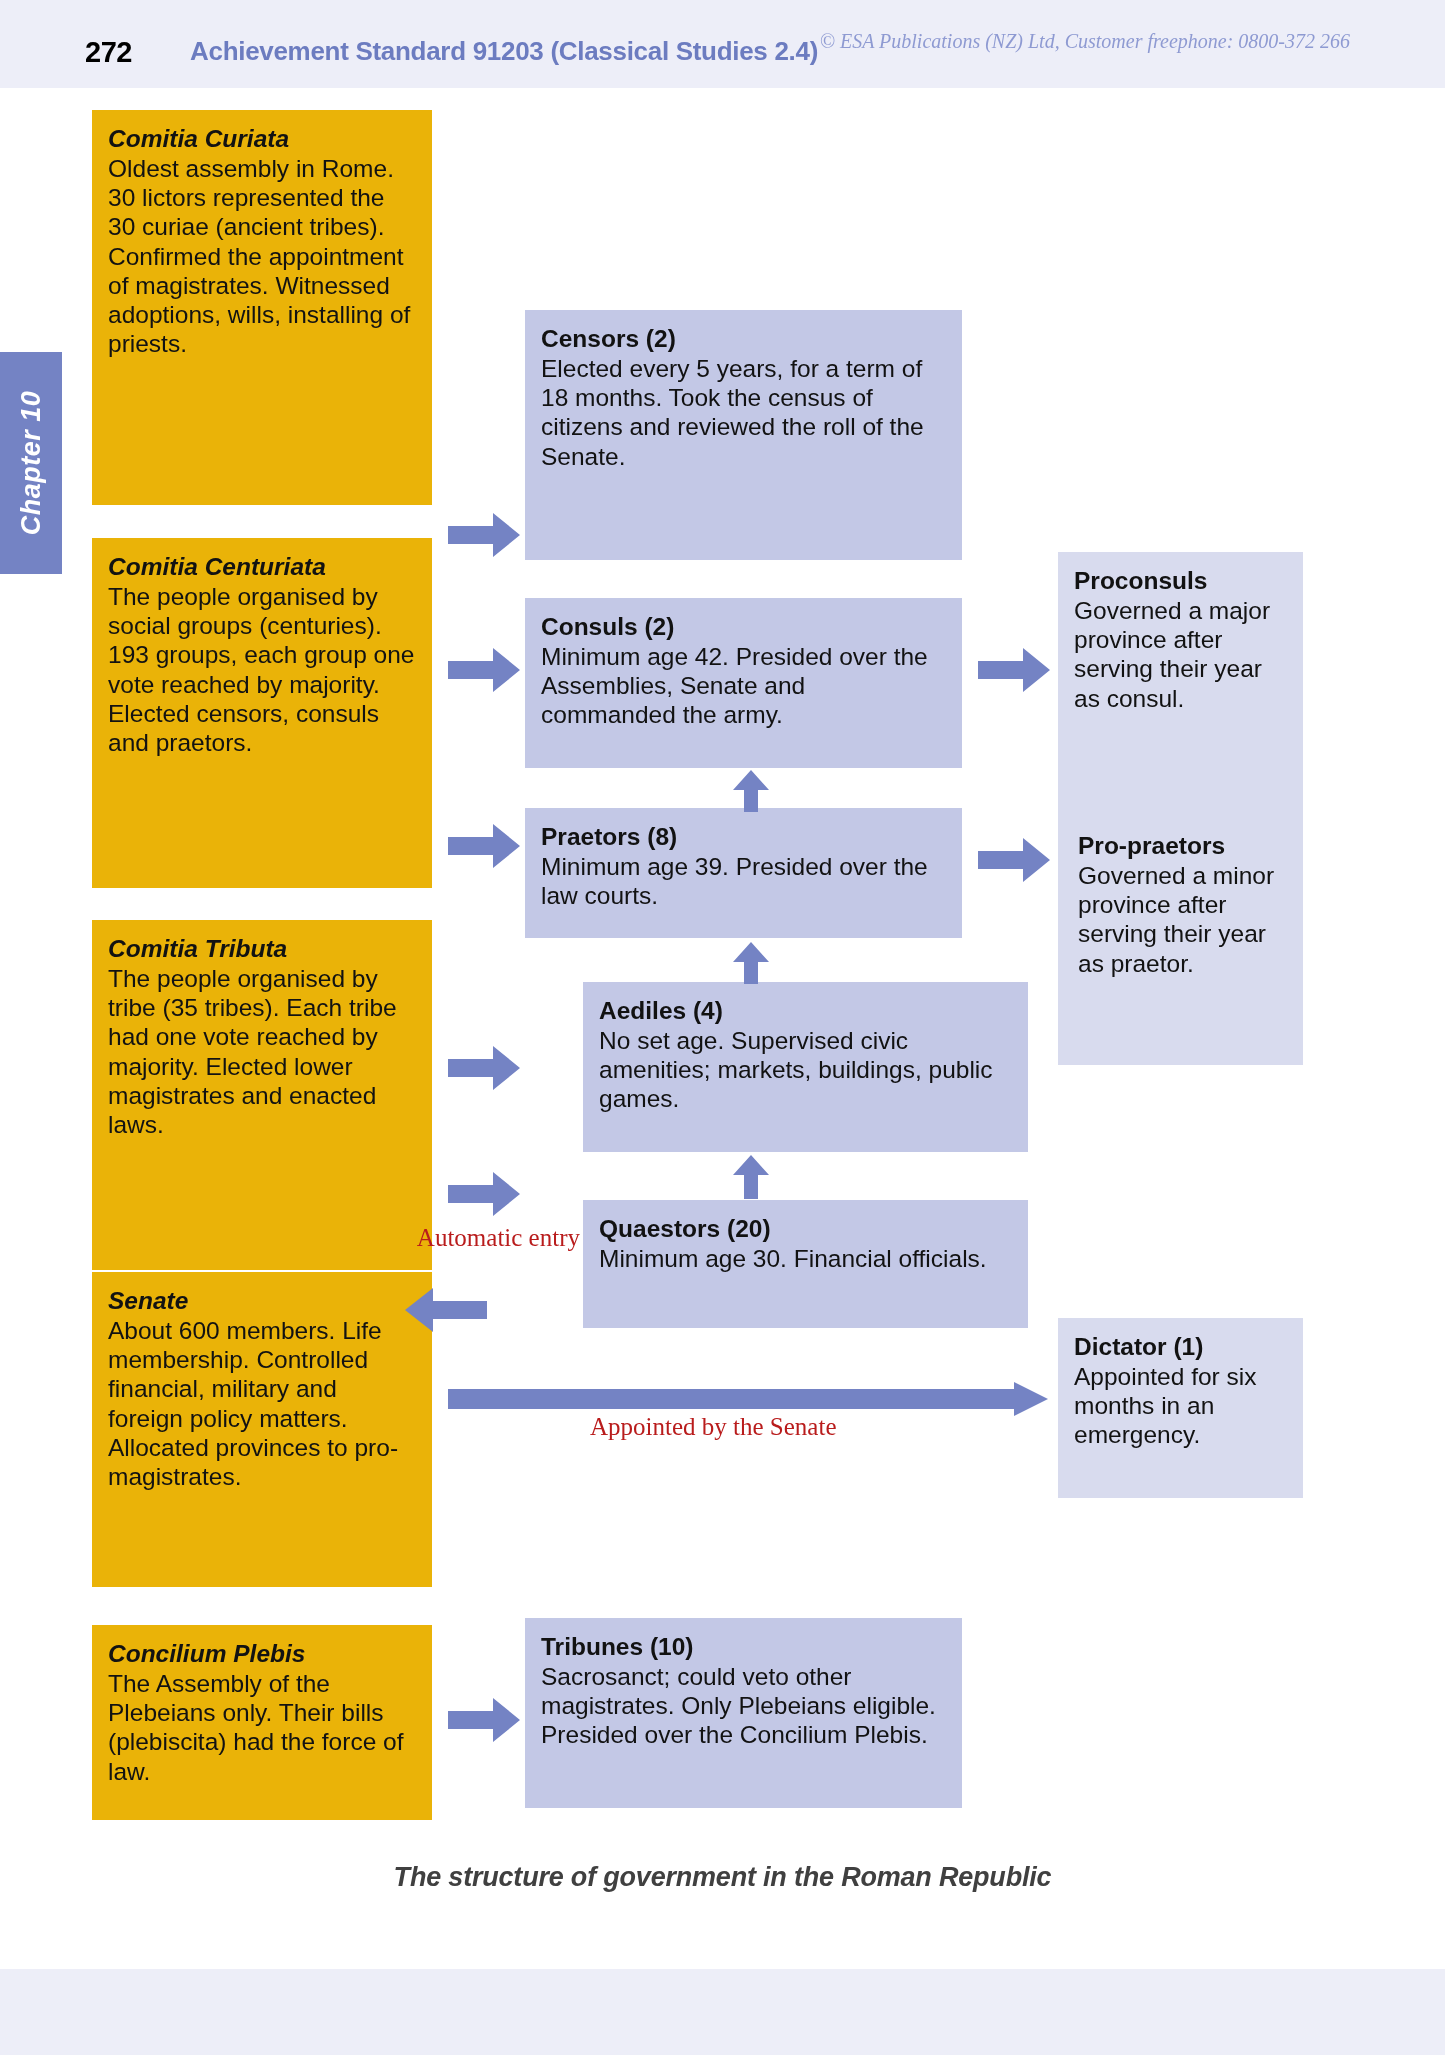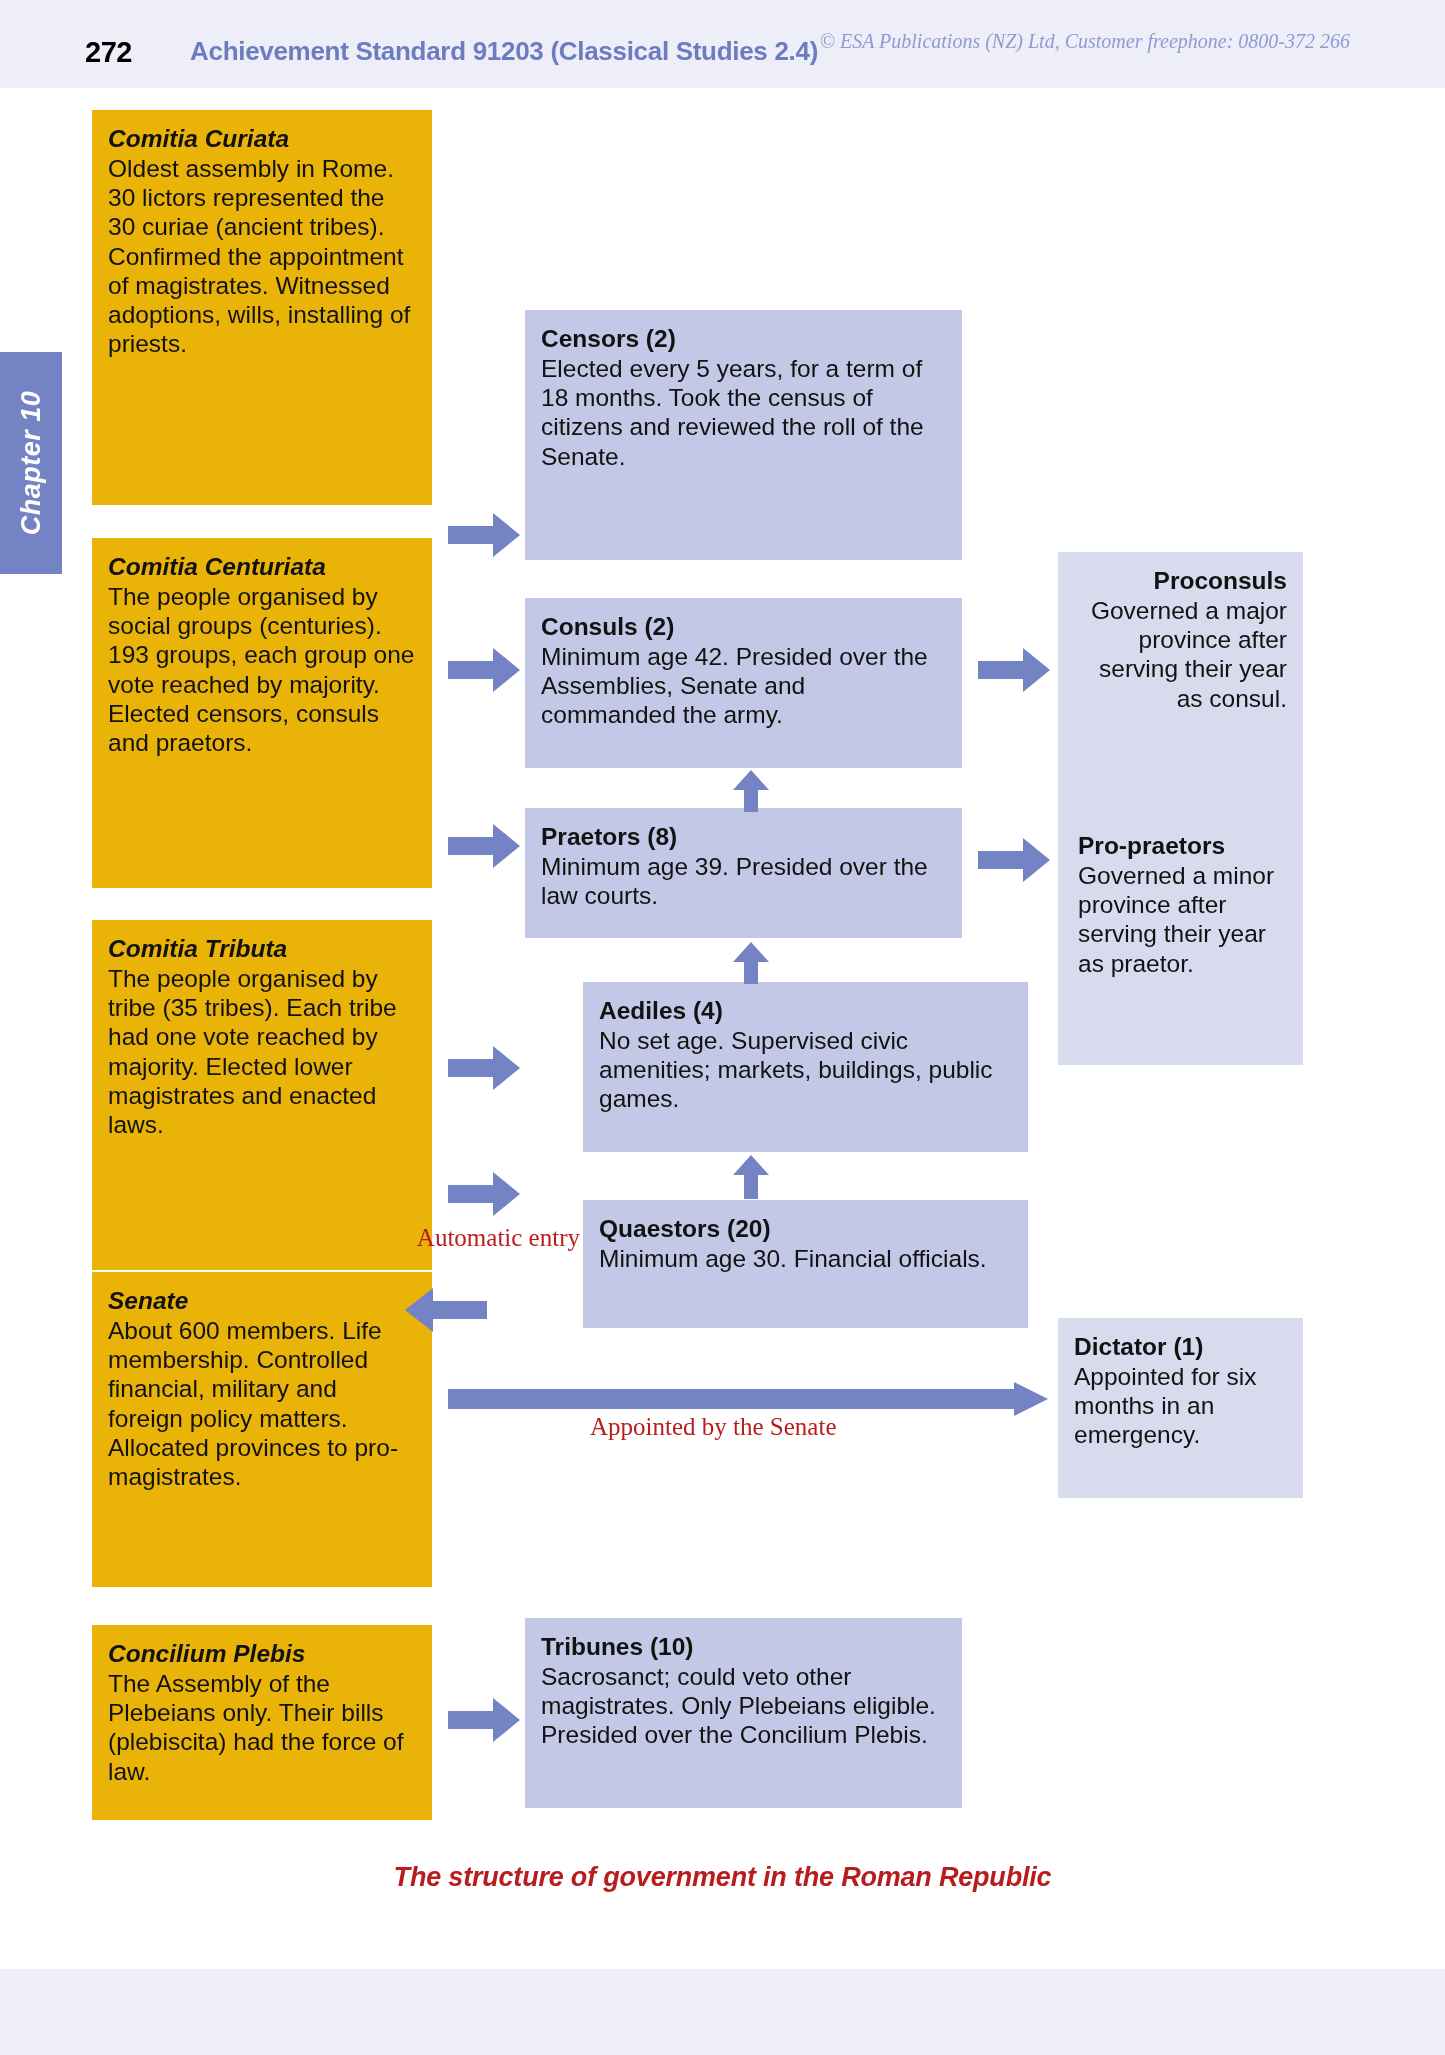--- a/index.html
+++ b/index.html
@@ -139,21 +139,21 @@
   #caption {
     position: absolute;
     left: 0;
     top: 1862px;
     width: 1445px;
     text-align: center;
     font-family: "Liberation Sans", sans-serif;
     font-style: italic;
     font-weight: bold;
     font-size: 27px;
-    color: #b91c1c;
+    color: #404040;
     letter-spacing: -0.2px;
   }
 </style>
 </head>
 <body>
 
 <div id="page">
 
   <div id="header-band"></div>
   <div id="page-number">272</div>
@@ -211,21 +211,21 @@
   <div class="box c-magistrate" style="left:583px; top:1200px; width:445px; height:128px;">
     <span class="ttl">Quaestors (20)</span>
     <span class="body">Minimum age 30. Financial officials.</span>
   </div>
 
   <div class="box c-magistrate" style="left:525px; top:1618px; width:437px; height:190px;">
     <span class="ttl">Tribunes (10)</span>
     <span class="body">Sacrosanct; could veto other magistrates. Only Plebeians eligible. Presided over the Concilium Plebis.</span>
   </div>
 
-  <div class="box c-promag" style="left:1058px; top:552px; width:245px; height:269px;text-align:right;">
+  <div class="box c-promag" style="left:1058px; top:552px; width:245px; height:269px;">
     <span class="ttl">Proconsuls</span>
     <span class="body">Governed a major province after serving their year as consul.</span>
   </div>
 
   <div class="box c-promag" style="left:1058px; top:817px; width:245px; height:248px;padding-left:20px;">
     <span class="ttl">Pro-praetors</span>
     <span class="body">Governed a minor province after serving their year as praetor.</span>
   </div>
 
   <div class="box c-promag" style="left:1058px; top:1318px; width:245px; height:180px;">

